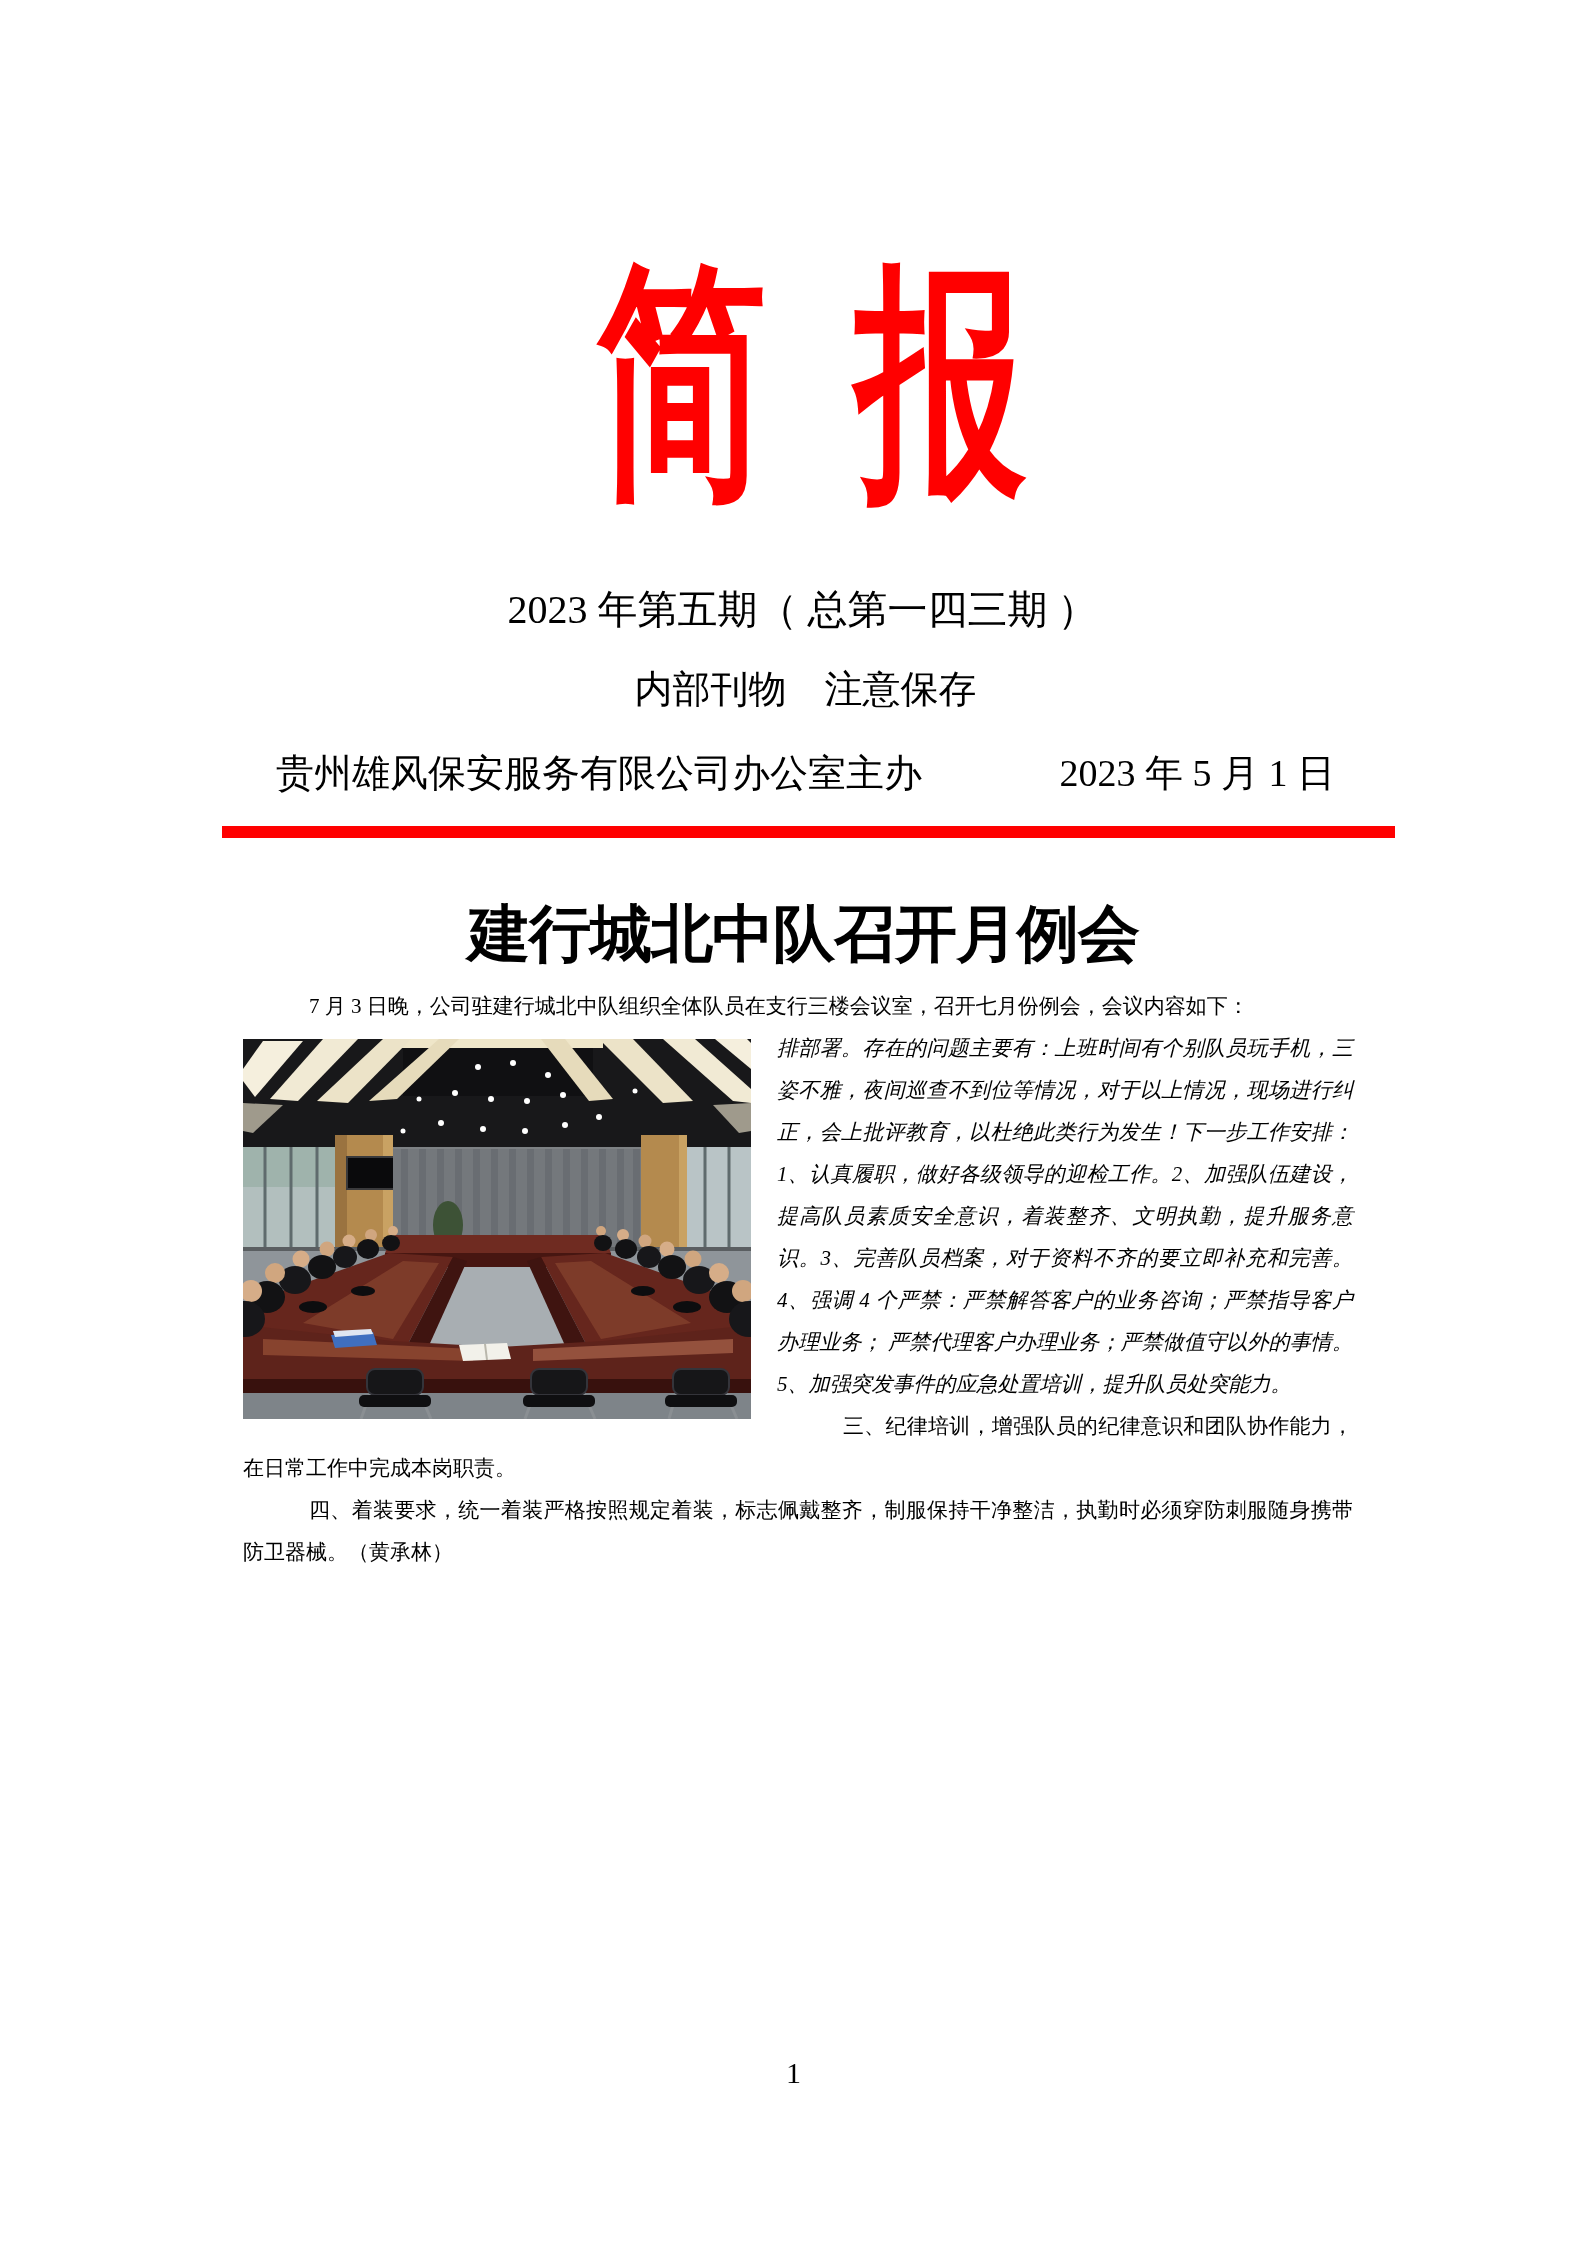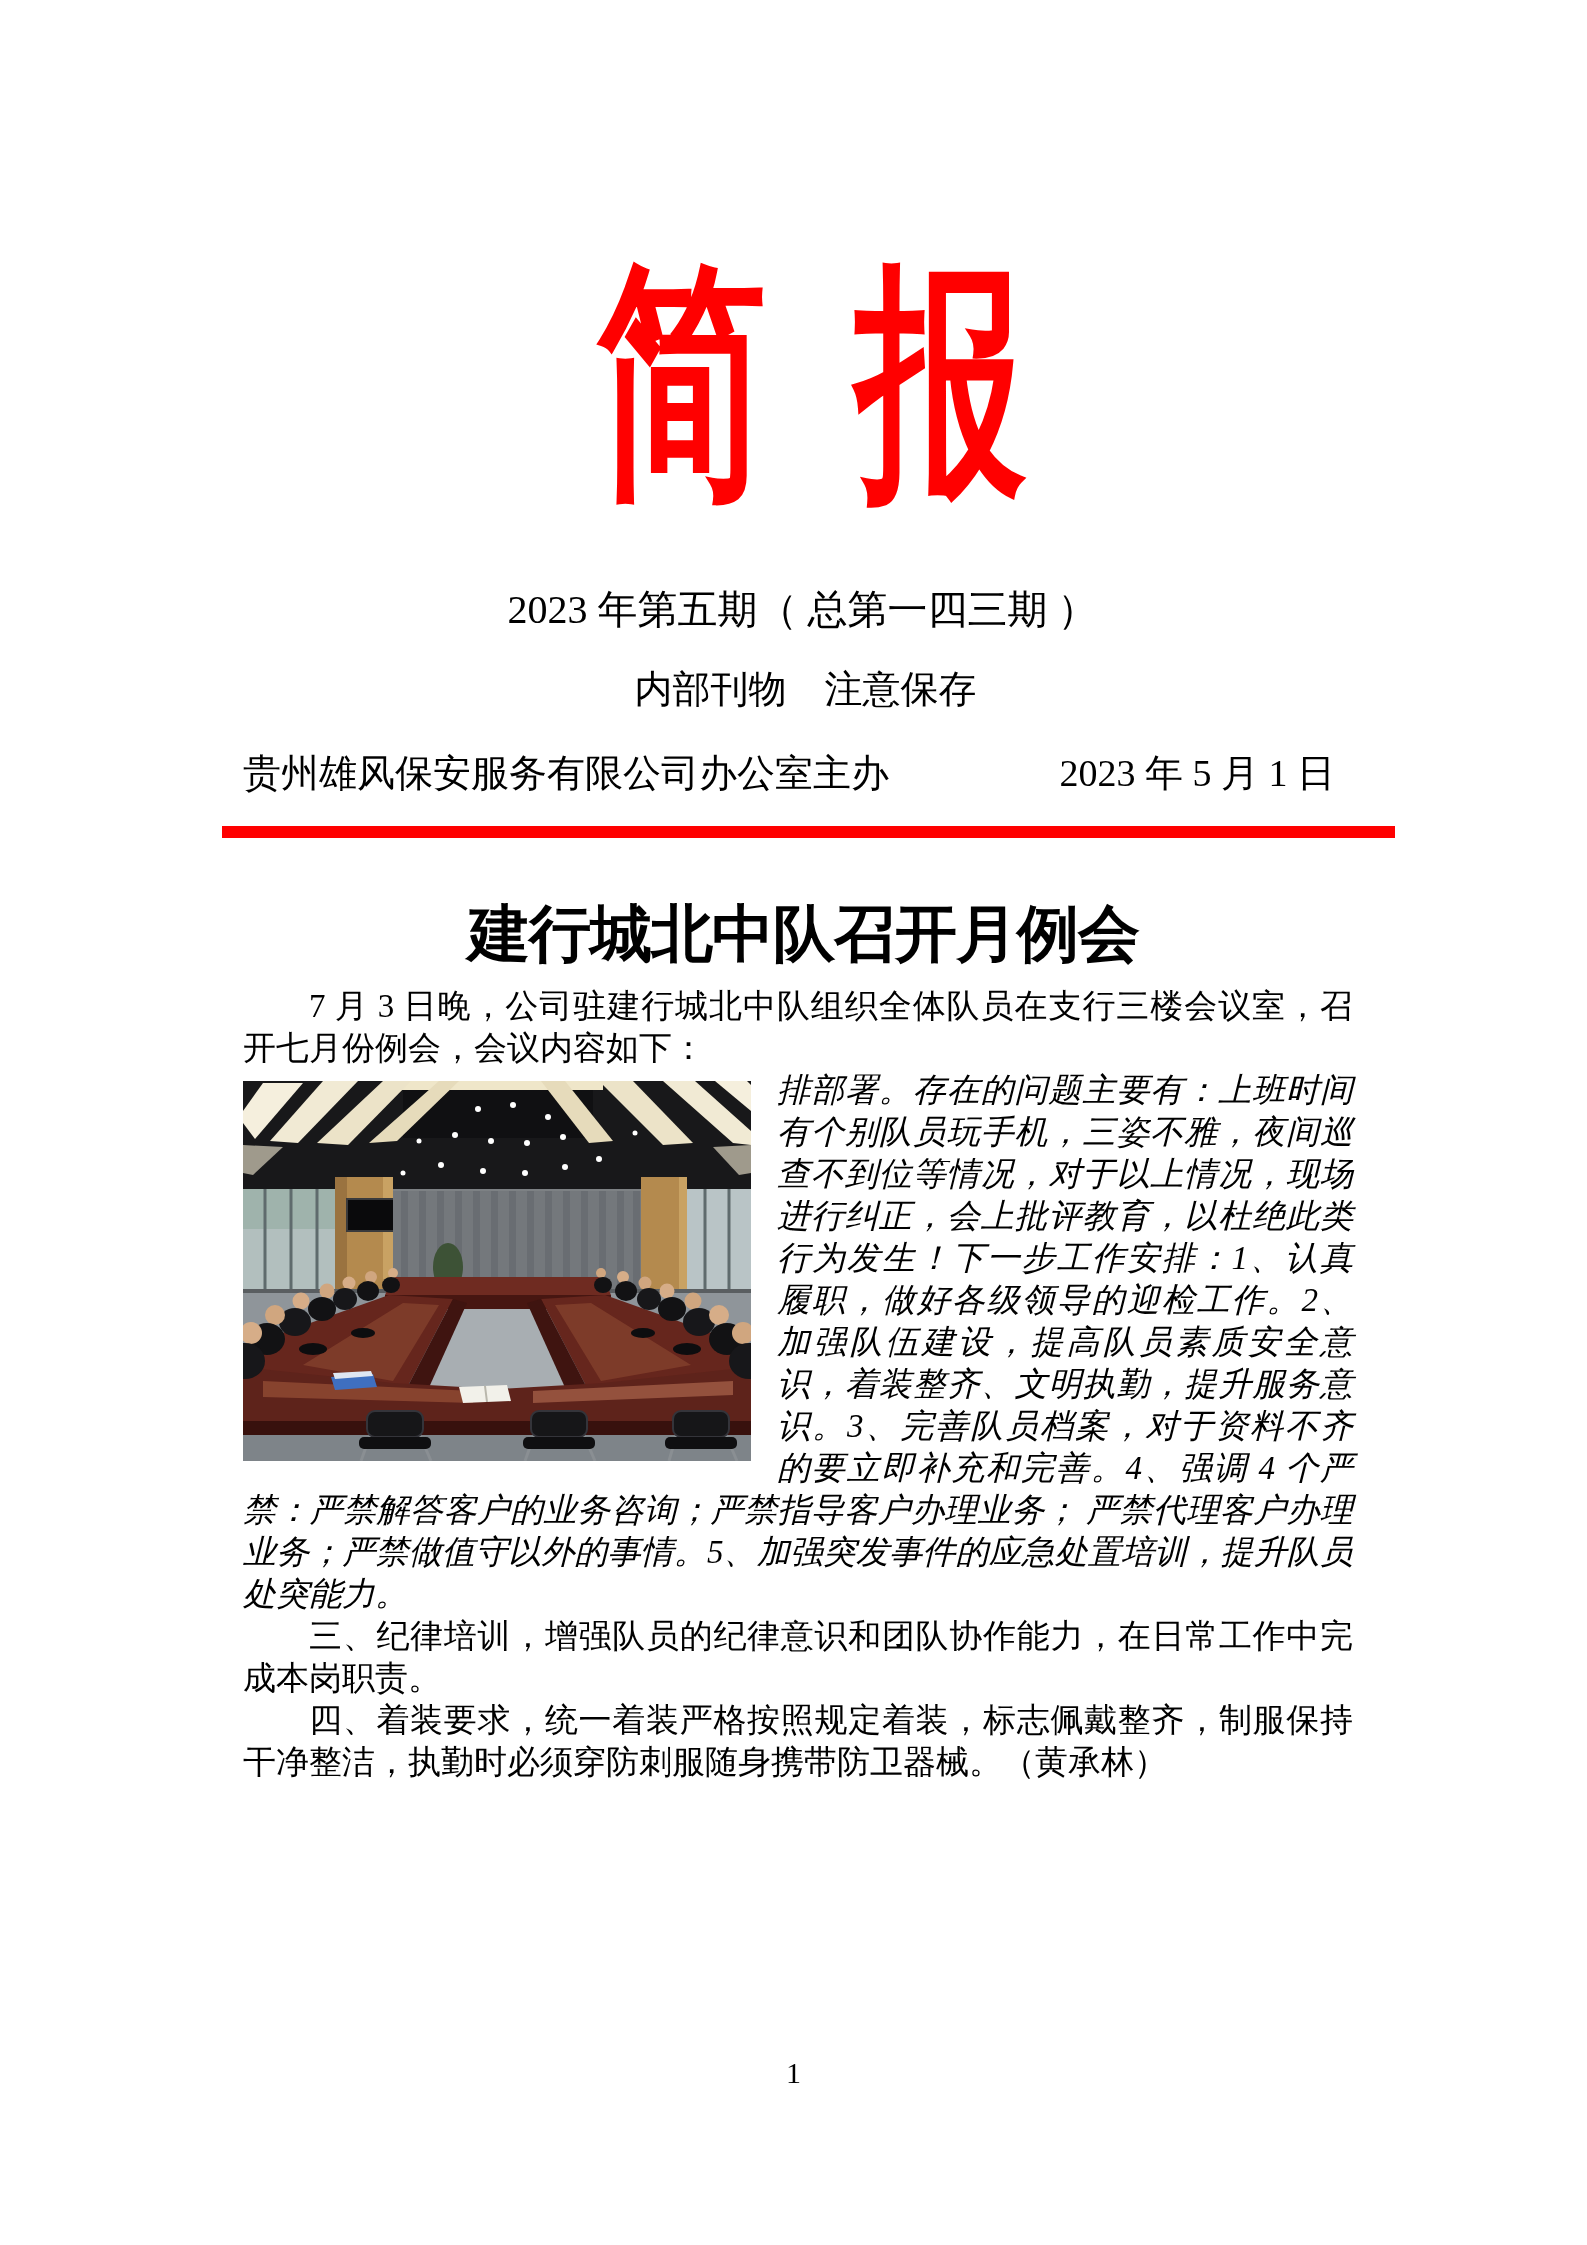--- a/index.html
+++ b/index.html
@@ -37,40 +37,40 @@
     text-align:center;
     font-size:38px;line-height:42px;
     transform:translateX(12px);
     white-space:nowrap;
   }
   .publisher-row{
     position:absolute;top:752px;left:243px;width:1110px;
     display:flex;justify-content:space-between;align-items:baseline;
     font-size:38px;line-height:42px;white-space:nowrap;
   }
-  .publisher-row .publisher{}
+  .publisher-row .publisher{margin-left:33px;}
   .publisher-row .pub-date{margin-right:18px;}
   .red-rule{
     position:absolute;top:826px;left:222px;
     width:1173px;height:12px;
     background:#ff0000;
   }
   
   .article-title{
     position:absolute;top:900px;left:0;width:100%;
     text-align:center;
     font-weight:700;
     font-size:62px;line-height:68px;
     letter-spacing:-1px;
     transform:translateX(10px);
     white-space:nowrap;
   }
   .article-body{
     position:absolute;top:985px;left:243px;width:1110px;
-    font-size:33px;line-height:42px;
+    font-size:21px;line-height:42px;
     text-align:justify;
   }
   .para{margin:0;text-indent:66px;}
   .no-indent{text-indent:0;font-style:italic;}
   .photo-float{
     float:left;
     width:508px;height:380px;
     margin:12px 26px 6px 0;
     display:block;
   }

